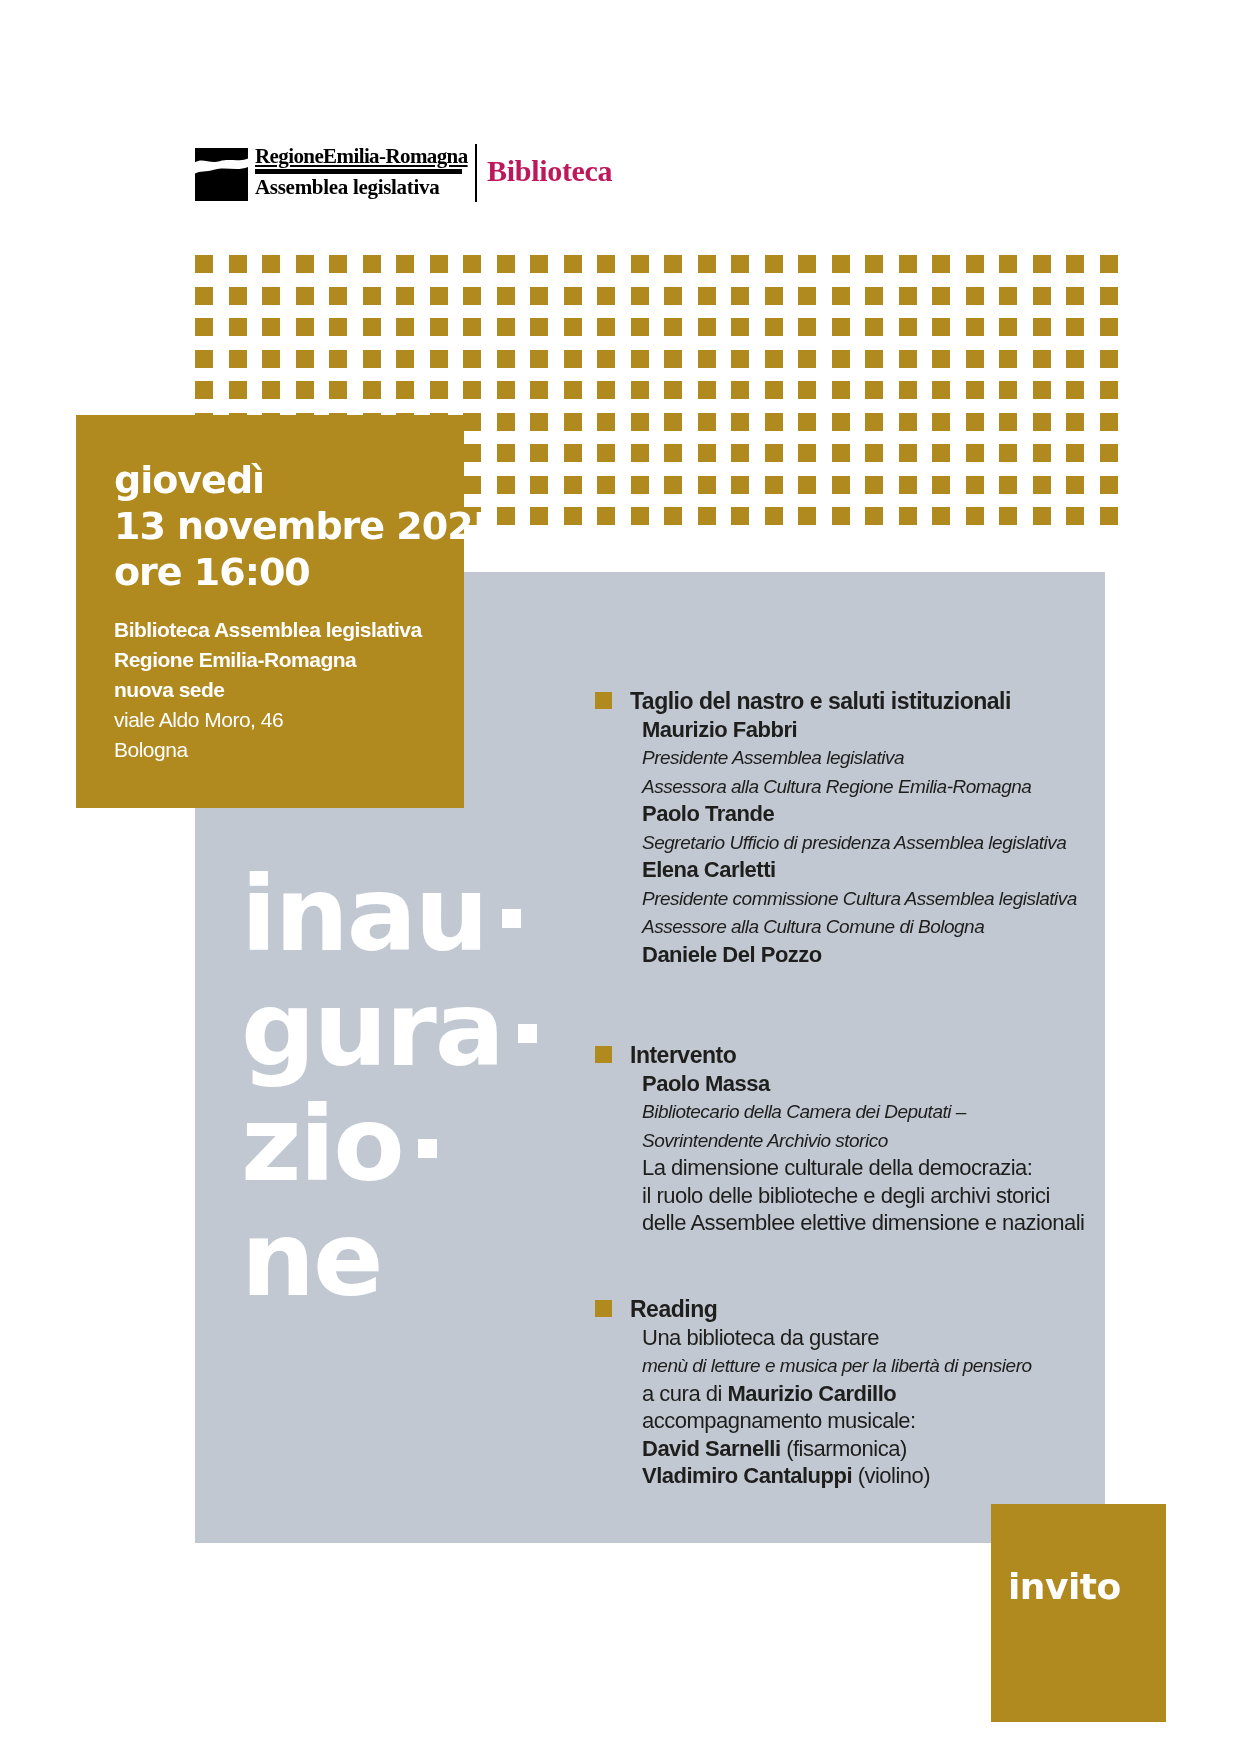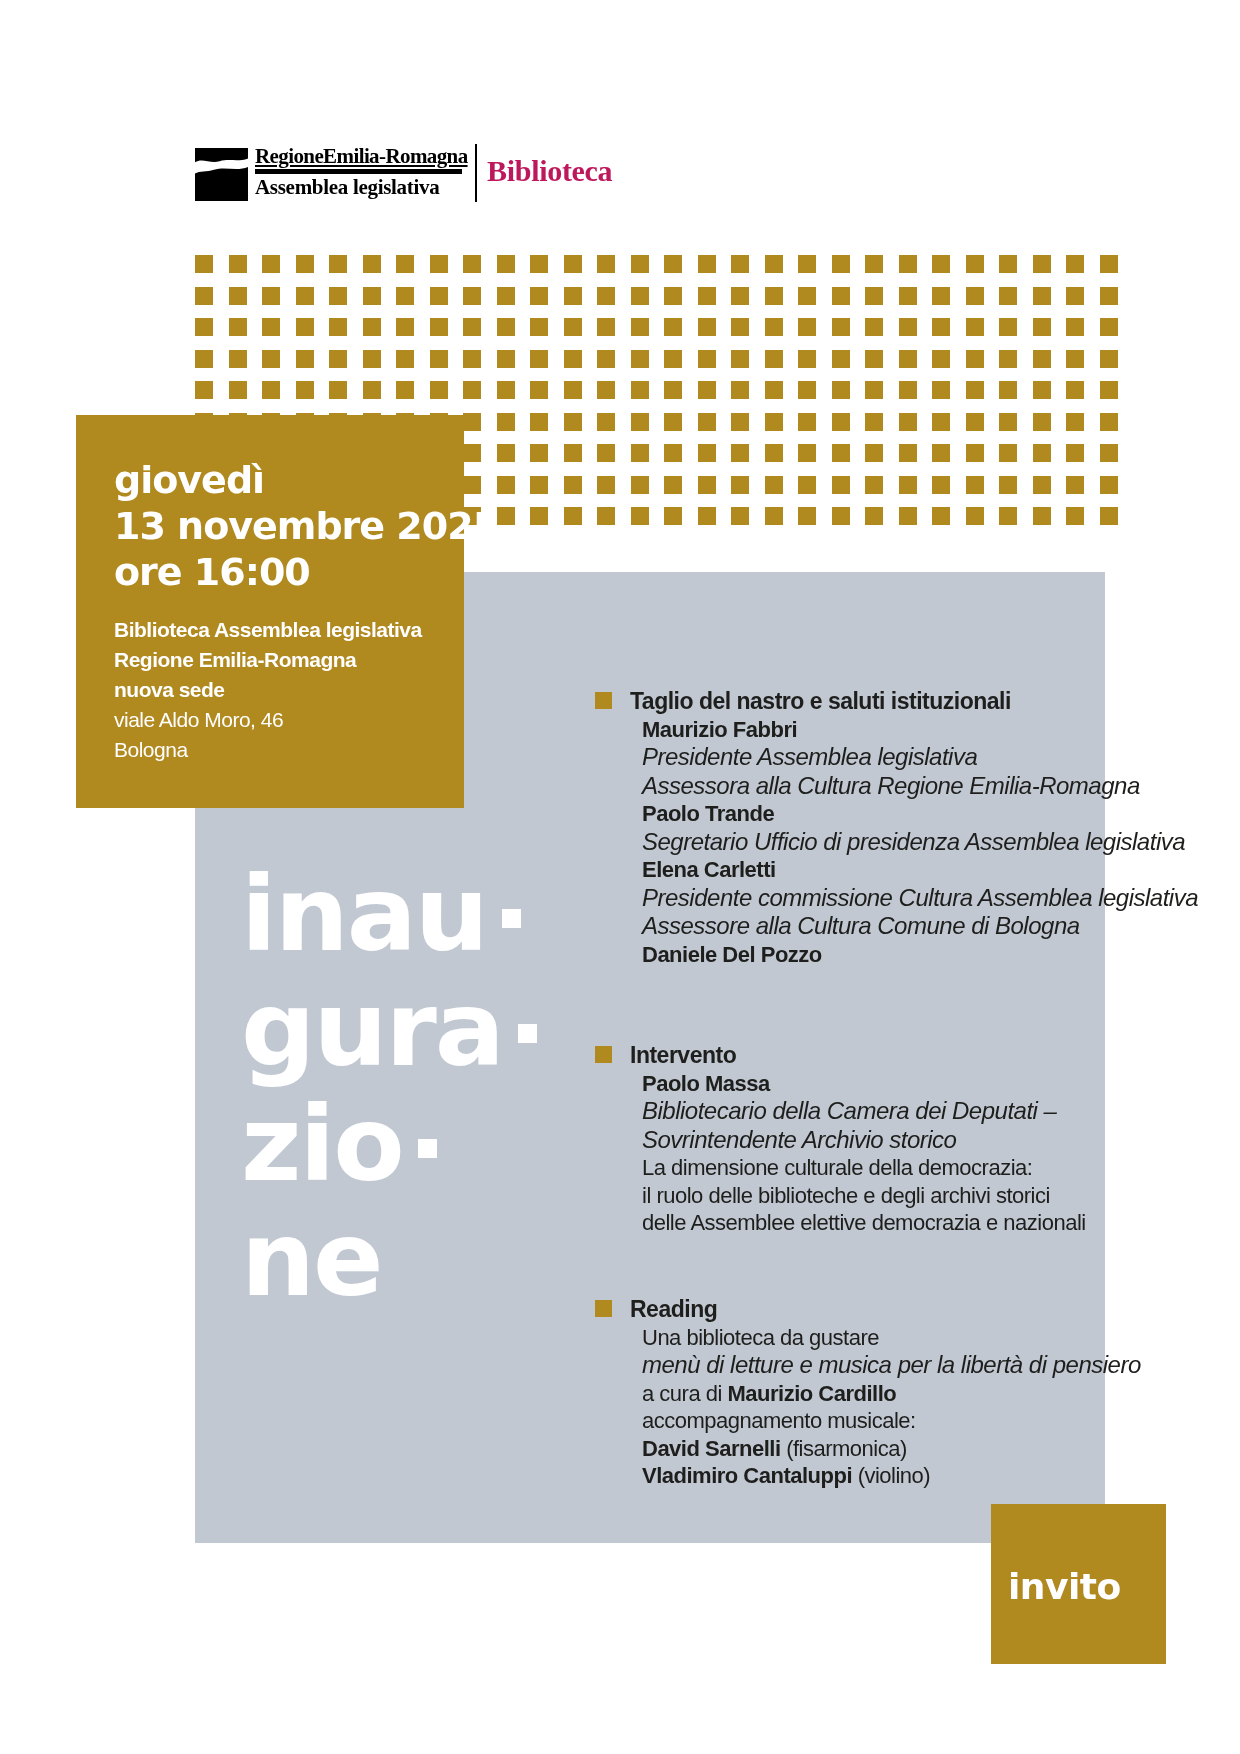--- a/index.html
+++ b/index.html
@@ -54,25 +54,25 @@
   
   .sec{position:absolute;left:435px;width:460px;color:var(--ink);
     font-size:22px;line-height:27.5px;letter-spacing:-0.5px;}
   .sec-0{top:84px;}
   .sec-1{top:438px;}
   .sec-2{top:692px;}
   .heading{font-weight:bold;font-size:23px;position:relative;white-space:nowrap;margin-top:32px;}
   .bullet{position:absolute;left:-35px;top:4px;width:17px;height:17px;background:var(--gold);}
   .pline{white-space:nowrap;margin-left:12px;}
   .pline .b{font-weight:bold;}
-  .pline .i{font-style:italic;font-size:24px;}
+  .pline .i{font-style:italic;font-size:19px;}
   .pline .r{font-weight:normal;}
 
   
-  .invito-box{position:absolute;left:991px;top:1504px;width:175px;height:160px;
+  .invito-box{position:absolute;left:991px;top:1504px;width:175px;height:218px;
     background:var(--gold);z-index:4;}
   .invito-box span{position:absolute;left:17px;top:62px;color:var(--white);
     font-family:"DejaVu Sans",sans-serif;font-weight:bold;font-size:36px;letter-spacing:-0.5px;}
 </style>
 </head>
 <body>
 
 <div class="page">
 
   <header class="logo">
@@ -378,21 +378,21 @@
         <div class="pline"><span class="i">Assessore alla Cultura Comune di Bologna</span></div>
         <div class="pline"><span class="b">Daniele Del Pozzo</span></div>
       </div>
     <div class="sec sec-1" id="sec-1">
         <div class="heading"><span class="bullet"></span><span>Intervento</span></div>
         <div class="pline"><span class="b">Paolo Massa</span></div>
         <div class="pline"><span class="i">Bibliotecario della Camera dei Deputati –</span></div>
         <div class="pline"><span class="i">Sovrintendente Archivio storico</span></div>
         <div class="pline"><span class="r">La dimensione culturale della democrazia:</span></div>
         <div class="pline"><span class="r">il ruolo delle biblioteche e degli archivi storici</span></div>
-        <div class="pline"><span class="r">delle Assemblee elettive democrazia e nazionali</span></div>
+        <div class="pline"><span class="r">delle Assemblee elettive dimensione e nazionali</span></div>
       </div>
     <div class="sec sec-2" id="sec-2">
         <div class="heading"><span class="bullet"></span><span>Reading</span></div>
         <div class="pline"><span class="r">Una biblioteca da gustare</span></div>
         <div class="pline"><span class="i">menù di letture e musica per la libertà di pensiero</span></div>
         <div class="pline"><span class="r">a cura di </span><span class="b">Maurizio Cardillo</span></div>
         <div class="pline"><span class="r">accompagnamento musicale:</span></div>
         <div class="pline"><span class="b">David Sarnelli</span><span class="r"> (fisarmonica)</span></div>
         <div class="pline"><span class="b">Vladimiro Cantaluppi</span><span class="r"> (violino)</span></div>
       </div>

